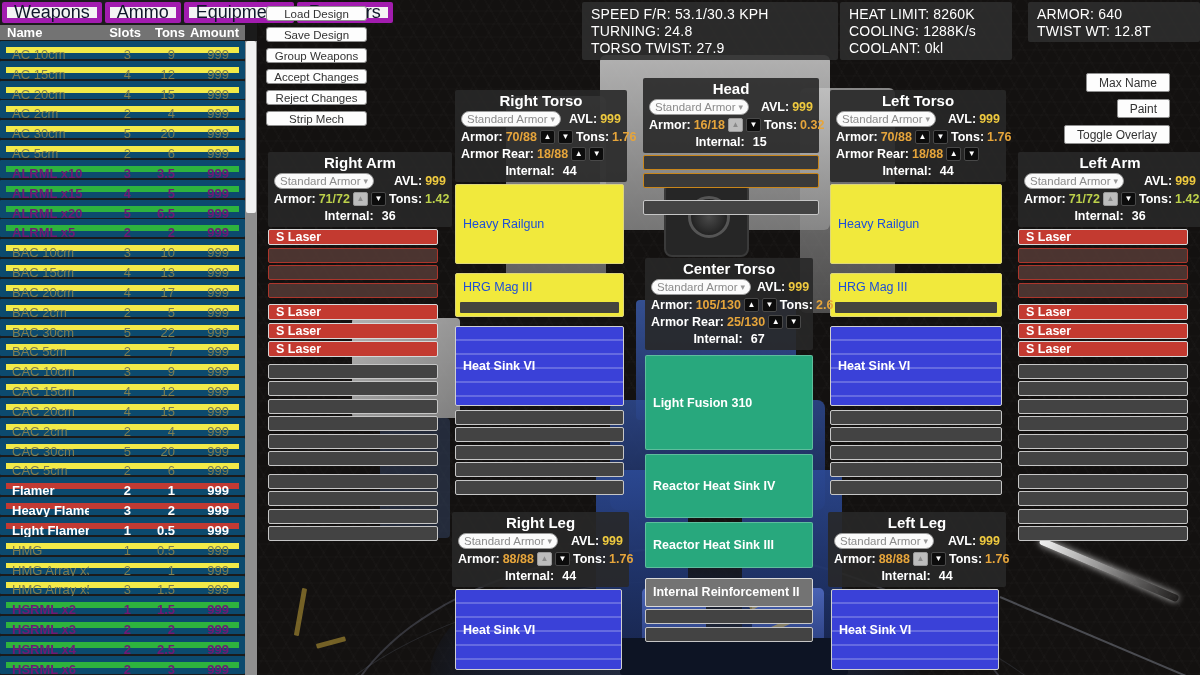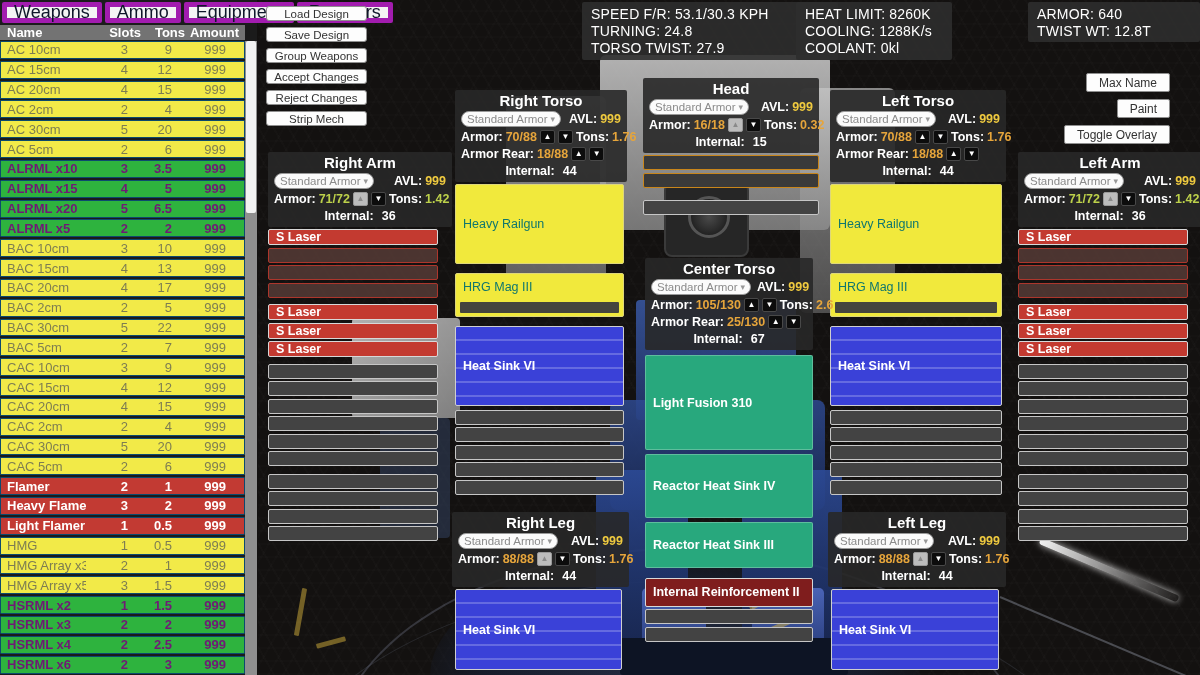--- a/index.html
+++ b/index.html
@@ -55,42 +55,42 @@
   #inventory{position:absolute;left:0;top:0;width:257px;height:675px;z-index:6;background:#1b1b1b}
   #tabs{position:absolute;left:2px;top:2px;height:21px;display:flex;gap:3px}
   .tab{background:#f4f4f4;border:5px solid #a21caf;border-radius:2px;color:#0f172a;
     font-size:18px;display:flex;align-items:center;padding:0 7px;cursor:pointer}
   #thead{position:absolute;left:0;top:25px;width:245px;height:15px;background:#737373;
     display:grid;grid-template-columns:1fr 42px 44px 54px;align-items:center;padding-right:6px}
   #thead span{color:#fff;font-weight:700;font-size:13px;text-align:right}
   #thead span:first-child{text-align:left;padding-left:7px}
   #rows{position:absolute;left:0;top:41px;width:245px;bottom:0;display:flex;flex-direction:column;gap:1.95px;background:#1b1b1b}
   .irow{height:17.9px;flex:0 0 17.9px;display:grid;grid-template-columns:1fr 42px 44px 54px;
-    align-items:center;padding-right:18px;border:1px solid #0c4a6e;border-radius:1px;font-size:13px;cursor:pointer}
+    align-items:center;padding-right:10px;border:6px solid #0c4a6e;border-radius:1px;font-size:13px;cursor:pointer}
   .irow span{text-align:right}
   .irow .cname{text-align:left;padding-left:6px;overflow:hidden;white-space:nowrap}
   .c-yellow{background:#f2ea48;color:#7d7d52}
   .c-green{background:#2eb33e;color:#701a75;font-weight:700}
   .c-red{background:#c23a33;color:#fff;font-weight:700}
   #scroll{position:absolute;left:245px;top:41px;width:12px;bottom:0;background:#8f8f8f}
   #thumb{position:absolute;left:1px;right:1px;top:0;height:172px;background:#f2f2f2;border-radius:2px}
 
   
   #design-buttons{position:absolute;left:266px;top:6px;width:101px;display:flex;flex-direction:column;gap:6px;z-index:6}
   .wbtn{background:#fdfdfd;border:1px solid #8f8f8f;border-radius:3px;height:15px;color:#333;
     font-size:11.5px;display:flex;align-items:center;justify-content:center;cursor:pointer;white-space:nowrap}
   #view-buttons{position:absolute;right:30px;top:73px;display:flex;flex-direction:column;align-items:flex-end;gap:7px;z-index:6}
   .vbtn{background:#fdfdfd;border:1px solid #8f8f8f;border-radius:2px;height:19px;color:#333;
     font-size:12px;display:flex;align-items:center;justify-content:center;padding:0 12px;cursor:pointer}
   .darkbox{position:absolute;background:rgba(45,45,45,.9);z-index:5;color:#fff;padding:4px 9px;border-radius:2px}
   #title-box{left:388px;top:2px;width:192px;height:58px}
   #title-box .mname{font-size:16.5px;line-height:19px}
   #title-box .mline{font-size:15px;line-height:19px}
   #stat-mobility{left:582px;top:2px;width:256px;height:58px}
-  #stat-heat{left:796px;top:2px;width:156px;height:58px}
+  #stat-heat{left:840px;top:2px;width:172px;height:58px}
   #stat-armor{left:1028px;top:2px;width:172px;height:40px}
   .statline{font-size:14px;line-height:17px;font-weight:400;letter-spacing:.2px}
 
   
   .panel{position:absolute;z-index:4}
   .phead{background:rgba(40,40,40,.9);border-radius:2px;padding:3px 6px 4px}
   .ptitle{color:#fff;font-size:15px;font-weight:700;text-align:center;line-height:16px}
   .prow{display:flex;align-items:center;margin-top:2px;gap:3px;min-height:15px}
   .dropdown{background:#fbfbfb;border:1px solid #999;border-radius:8px;height:16px;width:100px;
     display:flex;align-items:center;justify-content:space-between;padding:0 5px;cursor:pointer;flex:0 0 auto}
@@ -105,25 +105,25 @@
   .step.dis{background:#bcbcbc;color:#8a8a8a;border-color:#999}
   .pint{justify-content:center;gap:8px}
   .slots{margin-top:2px}
   .slot{height:15px;margin-bottom:2.5px;background:#434343;border:1.5px solid #c6c6c6;border-radius:2px;cursor:pointer}
   .slot.b-orange{border-color:#c9861b;background:#3a3a3a}
   .slot.dark-red{background:rgba(82,56,52,.9);border-color:#ad362c}
   .sitem{position:relative;margin-bottom:2.5px;display:flex;align-items:center;padding-left:7px;
     border:1.5px solid #d8d8d8;border-radius:2px;cursor:pointer}
   .slabel{font-size:12.5px;font-weight:700;color:#fff;white-space:nowrap}
   .col-yellow{background:#f1e93c;border-color:#ded77a}
-  .col-yellow .slabel{color:#0f766e;font-weight:400}
+  .col-yellow .slabel{color:#1d4ed8;font-weight:400}
   .col-red{background:#c33a30}
   .col-blue{background:#3a41d8;border-color:#cfcfcf}
   .col-teal{background:#28a87d;border:1px solid rgba(255,255,255,.25)}
-  .col-rose{background:#7f1d1d}
+  .col-rose{background:#737373}
   .lined{background-image:repeating-linear-gradient(180deg,rgba(255,255,255,0) 0 12.5px,rgba(255,255,255,.22) 12.5px 14px)}
   .top-label{align-items:flex-start;padding-top:6px}
   .ibar{position:absolute;left:4px;right:4px;bottom:3px;height:11px;background:#45453e;border-radius:1px}
   .sgap{width:100%}
 
   .p-right-arm{left:268px;top:152px;width:184px}   .p-right-arm .slots{width:170px}
   .p-left-arm{left:1018px;top:152px;width:184px}   .p-left-arm .slots{width:170px}
   .p-right-torso{left:455px;top:90px;width:172px}  .p-right-torso .slots{width:169px}
   .p-left-torso{left:830px;top:90px;width:176px}   .p-left-torso .slots{width:172px}
   .p-head{left:643px;top:78px;width:176px}         .p-head .slots{width:176px}

